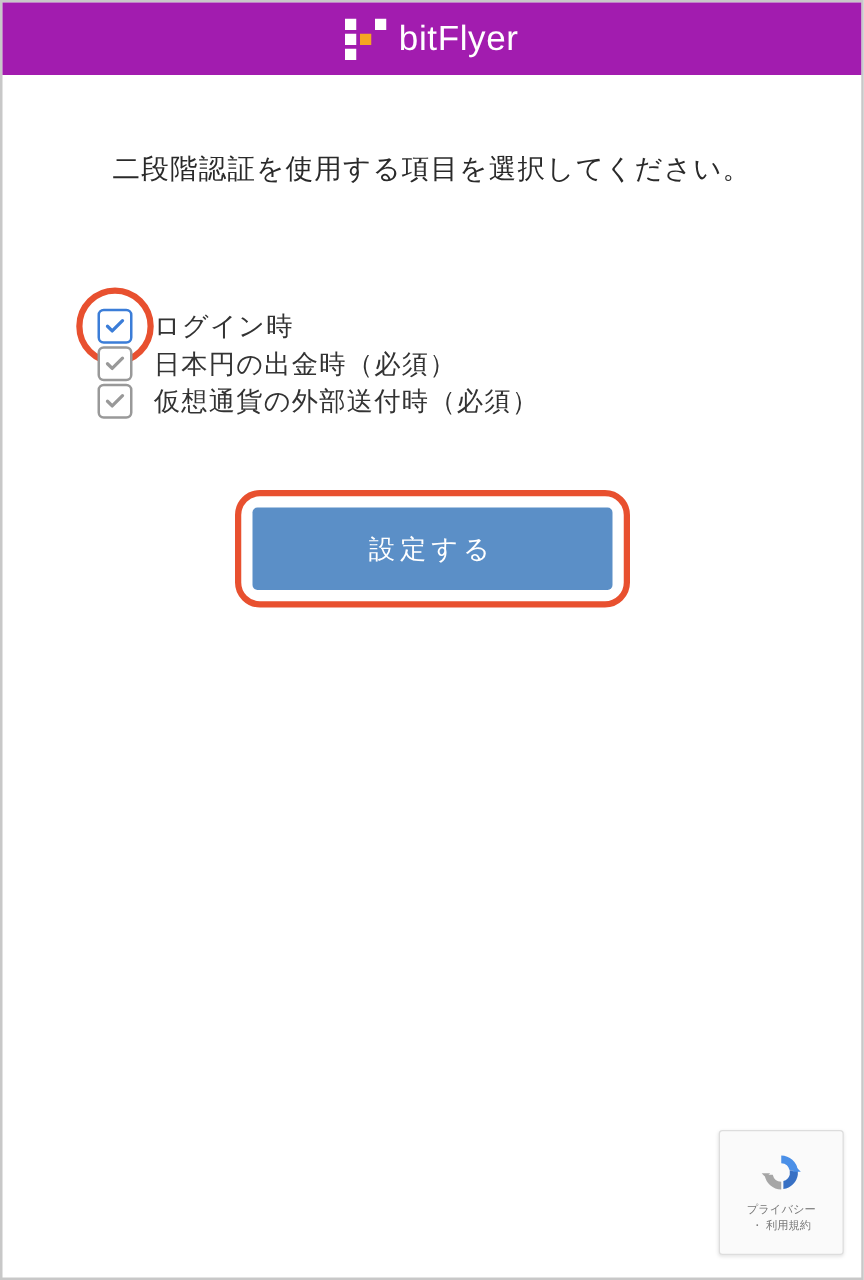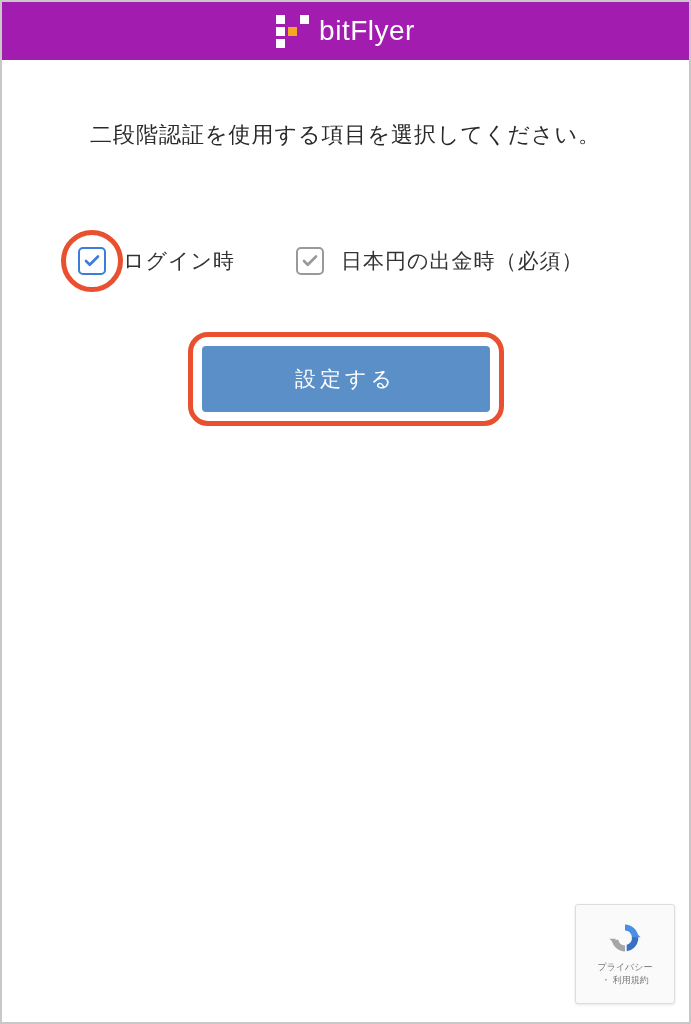--- a/index.html
+++ b/index.html
@@ -61,22 +61,21 @@
     }
     .title {
       text-align: center;
       font-size: 22px;
       color: #2a2a2a;
       margin-bottom: 96px;
       letter-spacing: 1px;
     }
     .options {
       display: flex;
-      flex-direction: row;
-      gap: 60px;
+      flex-direction: column;
       padding-left: 30px;
     }
     .option-row {
       display: flex;
       align-items: center;
       gap: 16px;
       position: relative;
     }
     .checkbox-wrap {
       position: relative;
@@ -227,20 +226,30 @@
         <div class="checkbox-wrap">
           <div class="checkbox disabled">
             <svg viewBox="0 0 24 24">
                 <path d="M4 12l5 5L20 6" fill="none" stroke="#999" stroke-width="3.5" stroke-linecap="round" stroke-linejoin="round"></path>
               </svg>
           </div>
         </div>
         <span class="option-label">日本円の出金時（必須）</span>
       </div>
 
+      <div class="option-row">
+        <div class="checkbox-wrap">
+          <div class="checkbox disabled">
+            <svg viewBox="0 0 24 24">
+                <path d="M4 12l5 5L20 6" fill="none" stroke="#999" stroke-width="3.5" stroke-linecap="round" stroke-linejoin="round"></path>
+              </svg>
+          </div>
+        </div>
+        <span class="option-label">仮想通貨の外部送付時（必須）</span>
+      </div>
 
 
     </div>
 
     <div class="button-wrap">
       <div class="highlight-rect"></div>
       <button class="submit-btn">設定する</button>
     </div>
   </div>
 

